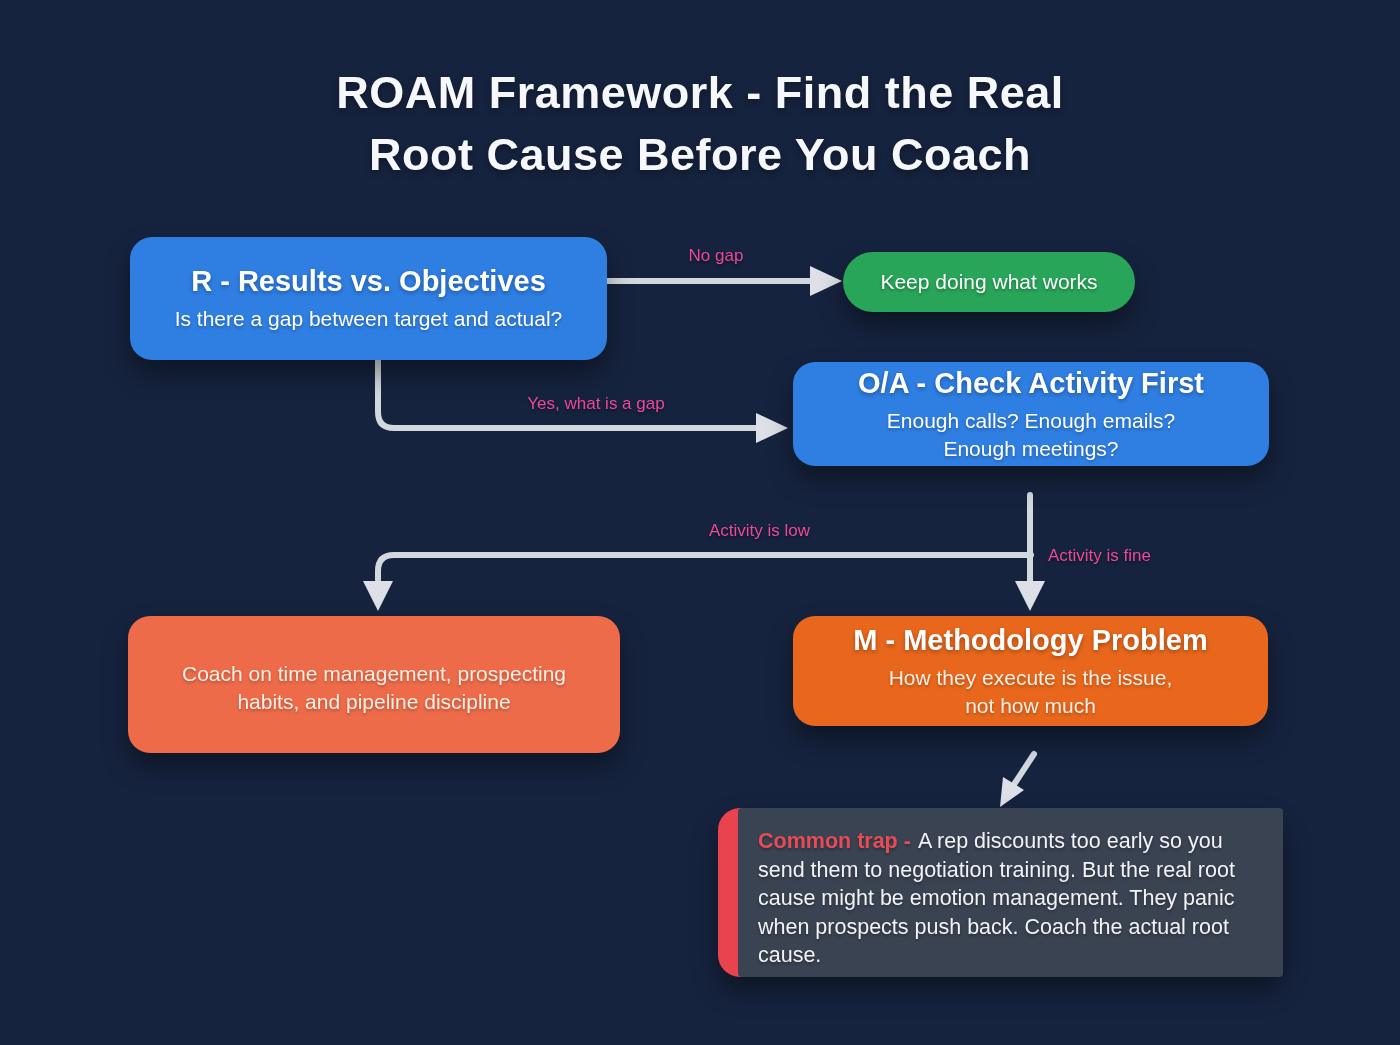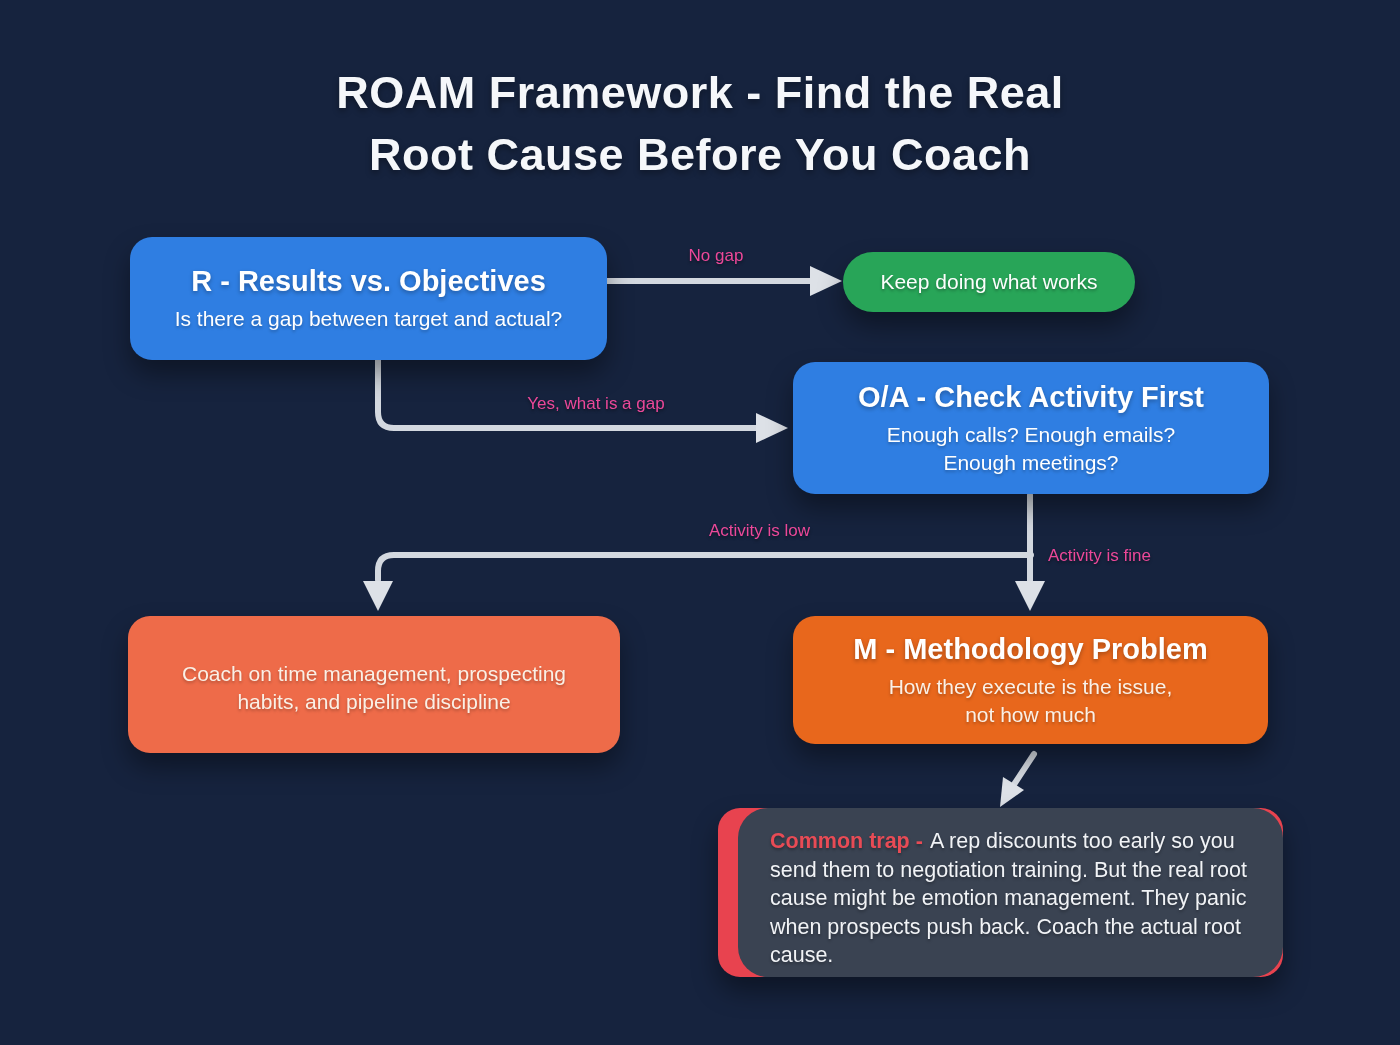--- a/index.html
+++ b/index.html
@@ -49,34 +49,34 @@
     text-shadow:0 2px 3px rgba(0,0,0,.25);
   }
   .node-blue{background:#2f7ee2;}
   .node-results{left:130px;top:237px;width:477px;height:123px;}
   .node-keep{
     left:843px;top:252px;width:292px;height:60px;
     background:#28a558;border-radius:30px;
     font-size:21px;line-height:24px;color:#fdfefd;
     text-shadow:0 2px 3px rgba(0,0,0,.3);
   }
-  .node-activity{left:793px;top:362px;width:476px;height:132px;}
+  .node-activity{left:793px;top:362px;width:476px;height:104px;}
   .node-orange .node-sub{color:#faf0e6;}
   .node-volume{left:128px;top:616px;width:492px;height:137px;background:#ee6b49;}
-  .node-method{left:793px;top:616px;width:475px;height:128px;background:#e8671c;}
+  .node-method{left:793px;top:616px;width:475px;height:110px;background:#e8671c;}
   .node-sub-line{display:block;}
   .trap{
     position:absolute;left:718px;top:808px;width:565px;height:169px;
     background:#e8434f;border-radius:22px;
     box-shadow:0 14px 26px rgba(0,0,0,.4);
   }
   .trap-inner{
     position:absolute;left:20px;top:0;right:0;bottom:0;
-    background:#3a4352;border-radius:30px;
-    padding:19px 30px 0 32px;box-sizing:border-box;
+    background:#3a4352;border-radius:4px;
+    padding:19px 30px 0 20px;box-sizing:border-box;
     color:#f1f3f6;
     font-size:21.5px;line-height:28.5px;
     text-shadow:0 2px 3px rgba(0,0,0,.3);
   }
   .trap-label{color:#e84b55;font-weight:800;margin-right:7px;}
 </style>
 </head>
 <body>
 
 <div class="canvas">

